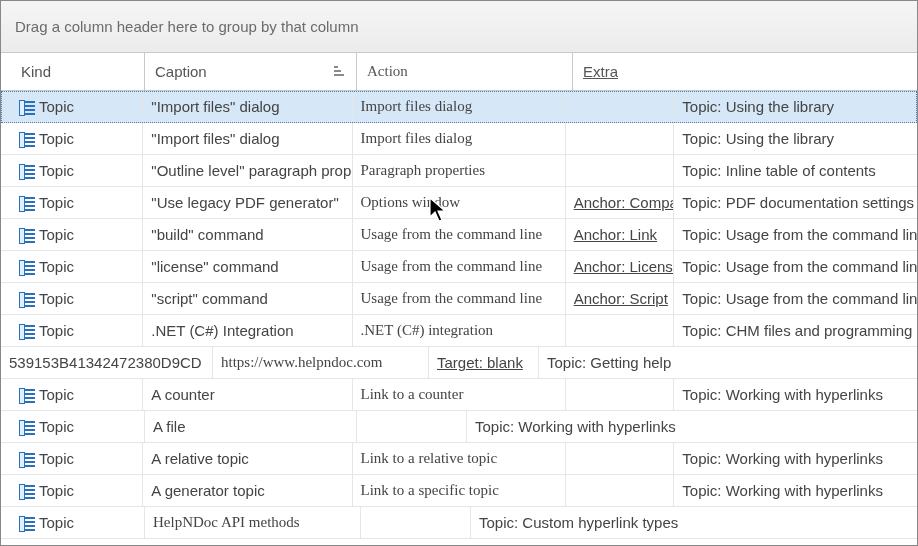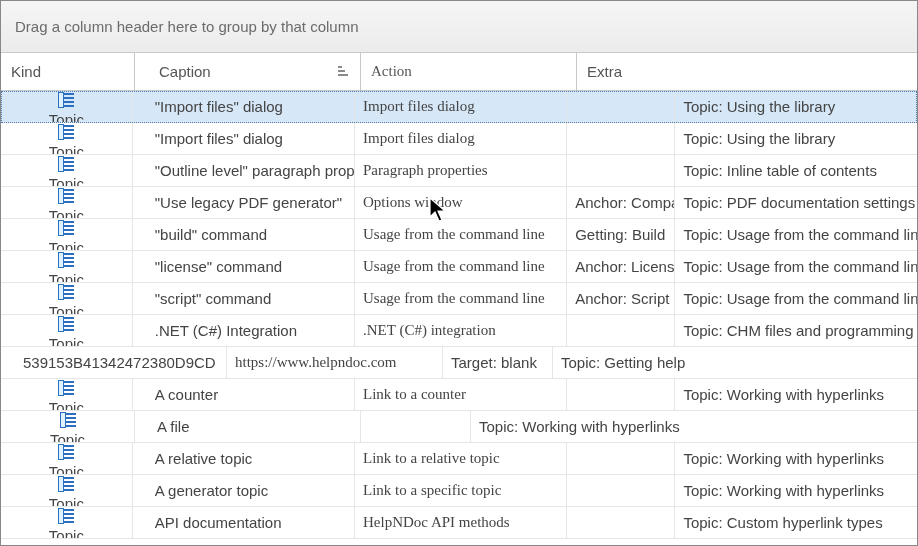--- a/index.html
+++ b/index.html
@@ -43,24 +43,24 @@
   .header-cell:last-child { border-right: none; }
   .sort-glyph {
     position: absolute;
     right: 10px;
     top: 50%;
     transform: translateY(-50%);
     color: #8a8a8a;
     font-size: 11px;
     letter-spacing: -1px;
   }
-  .col-kind    { width: 134px; }
-  .col-caption { width: 212px; margin-left: 14px; }
+  .col-kind    { width: 134px; margin-left: 10px; }
+  .col-caption { width: 212px; }
   .col-action  { width: 216px; font-family: Liberation Serif, serif; }
-  .col-extra   { width: 110px; }
+  .col-extra   { width: 110px; text-decoration: underline; }
   .col-found   { width: 246px; }
 
   .body { }
   .row {
     display: flex;
     height: 32px;
     border-bottom: 1px solid #e6e6e6;
     white-space: nowrap;
   }
   .row.selected {
@@ -70,21 +70,21 @@
   }
   .cell {
     display: flex;
     align-items: center;
     padding: 0 8px;
     border-right: 1px solid #e6e6e6;
     overflow: hidden;
     color: #444;
   }
   .cell:last-child { border-right: none; }
-  .kind-cell { padding-left: 8px; gap: 4px; flex-direction: column; }
+  .kind-cell { padding-left: 8px; gap: 4px; }
 
   
   .ticon {
     width: 16px; height: 16px;
     position: relative;
     flex: 0 0 16px;
   }
   .ticon::before {
     content: "";
     position: absolute;
@@ -231,21 +231,21 @@
         <span class="ticon"></span>
         <span>Topic</span>
       </div>
       <div class="cell col-caption">
         <span>"build" command</span>
       </div>
       <div class="cell col-action">
         <span>Usage from the command line</span>
       </div>
       <div class="cell col-extra">
-        <span>Getting: Build</span>
+        <span>Anchor: Link</span>
       </div>
       <div class="cell col-found">
         <span>Topic: Usage from the command line</span>
       </div>
     </div>
     <div class="row">
       <div class="cell col-kind kind-cell">
         <span class="ticon"></span>
         <span>Topic</span>
       </div>
@@ -378,23 +378,20 @@
         <span></span>
       </div>
       <div class="cell col-found">
         <span>Topic: Working with hyperlinks</span>
       </div>
     </div>
     <div class="row">
       <div class="cell col-kind kind-cell">
         <span class="ticon"></span>
         <span>Topic</span>
-      </div>
-      <div class="cell col-caption">
-        <span>API documentation</span>
       </div>
       <div class="cell col-action">
         <span>HelpNDoc API methods</span>
       </div>
       <div class="cell col-extra">
         <span></span>
       </div>
       <div class="cell col-found">
         <span>Topic: Custom hyperlink types</span>
       </div>

